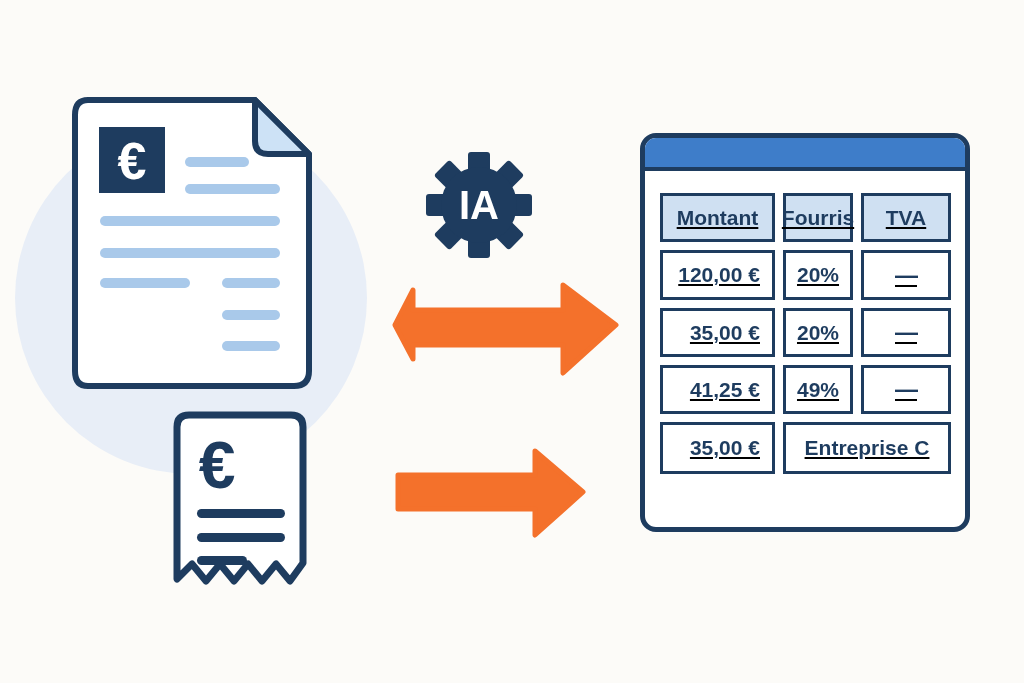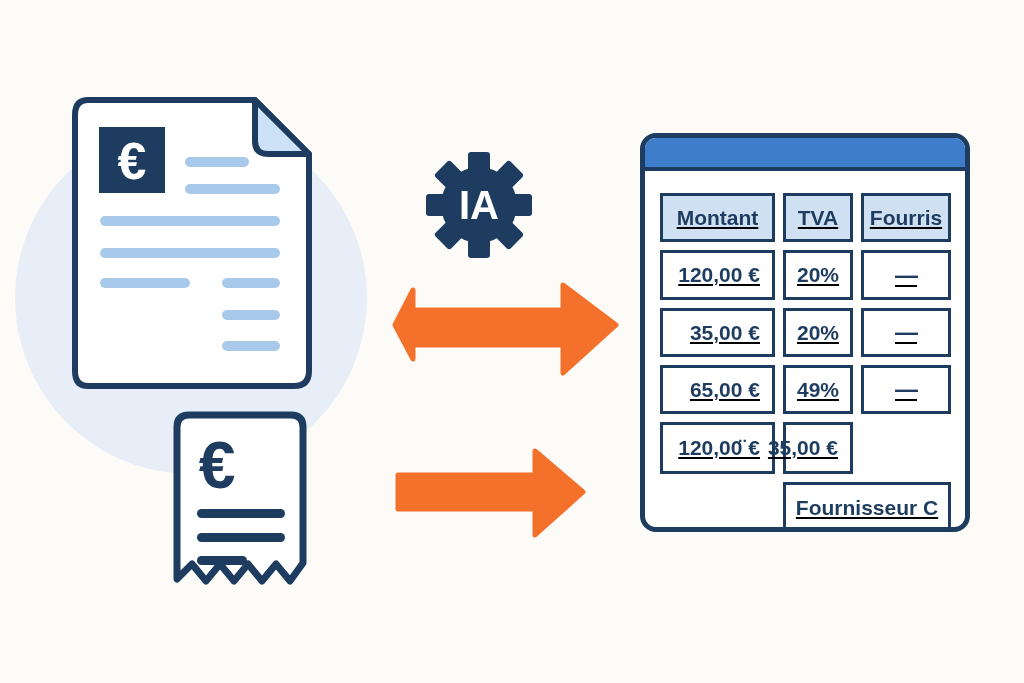--- a/index.html
+++ b/index.html
@@ -117,36 +117,35 @@
 
   <svg class="arrow2-svg" width="194" height="92" viewBox="0 0 194 92">
     <polygon points="4,28 141,28 141,4 189,45 141,88 141,62 4,62" fill="#f4712b" stroke="#f4712b" stroke-width="5" stroke-linejoin="round"></polygon>
   </svg>
 
   <div class="window">
     <div class="titlebar"></div>
     <div class="table">
 
       <div class="cell head">Montant</div>
+      <div class="cell head">Fourris</div>
       <div class="cell head">TVA</div>
-      <div class="cell head">Fourris</div>
 
       <div class="cell amount">120,00 €</div>
       <div class="cell">20%</div>
       <div class="cell dash">—</div>
 
       <div class="cell amount">35,00 €</div>
       <div class="cell">20%</div>
       <div class="cell dash">—</div>
 
-      <div class="cell amount">65,00 €</div>
+      <div class="cell amount">41,25 €</div>
       <div class="cell">49%</div>
       <div class="cell dash">—</div>
 
-      <div class="cell amount">120,00̈ €</div>
 
       <div class="cell amount">35,00 €</div>
-      <div class="cell merged">Fournisseur C</div>
+      <div class="cell merged">Entreprise C</div>
 
     </div>
   </div>
 
 </div>
 
 </body></html>

